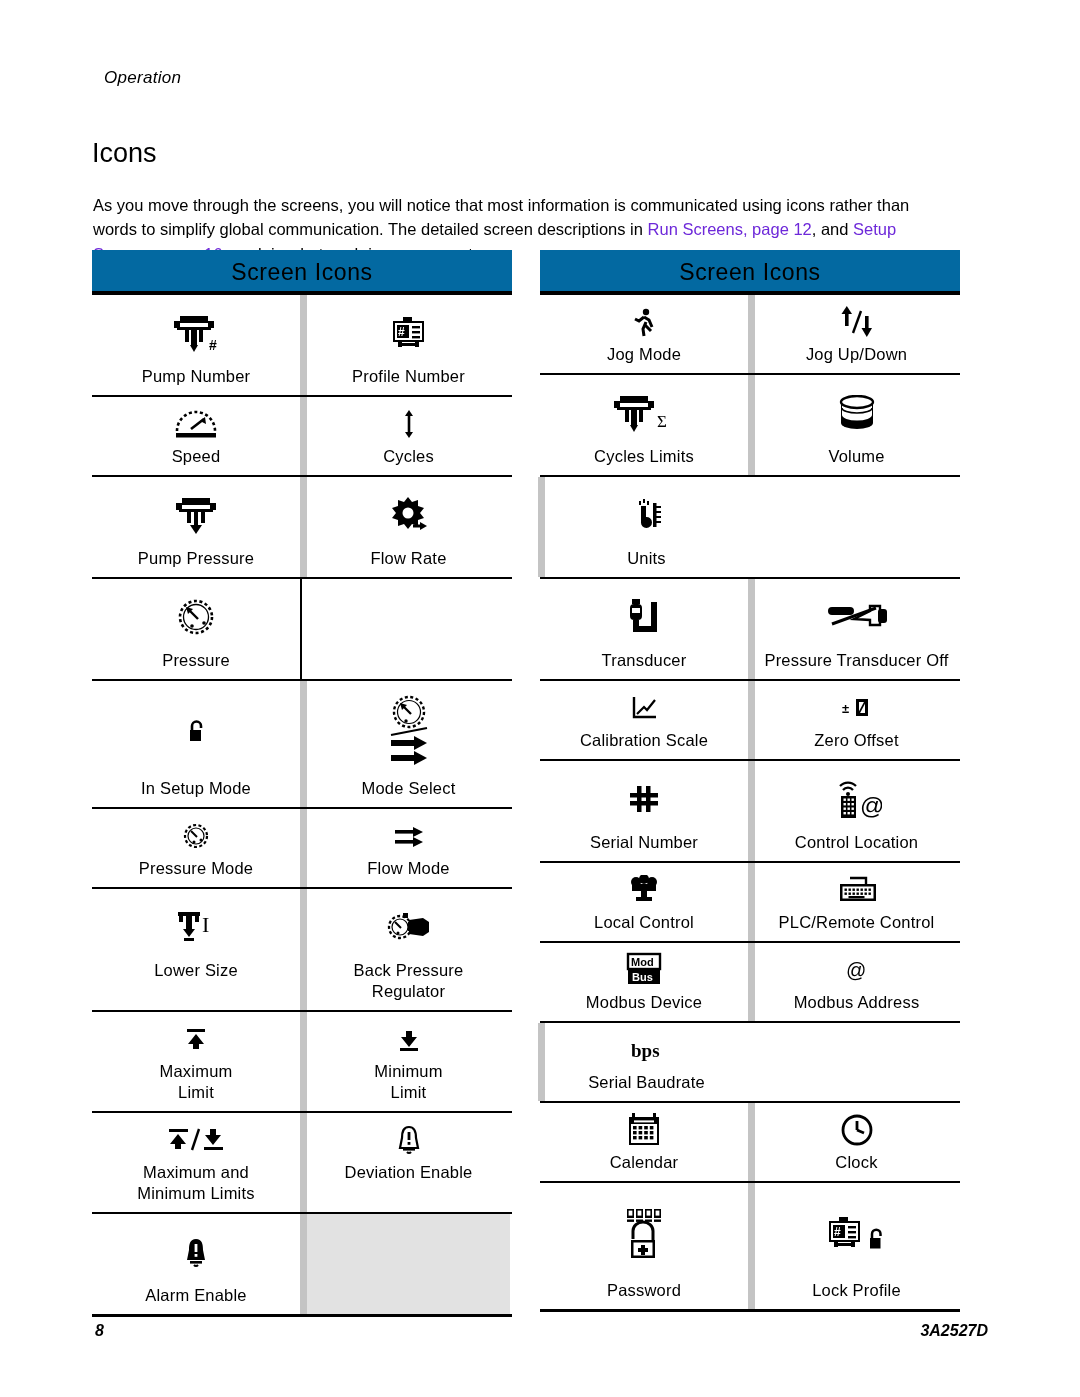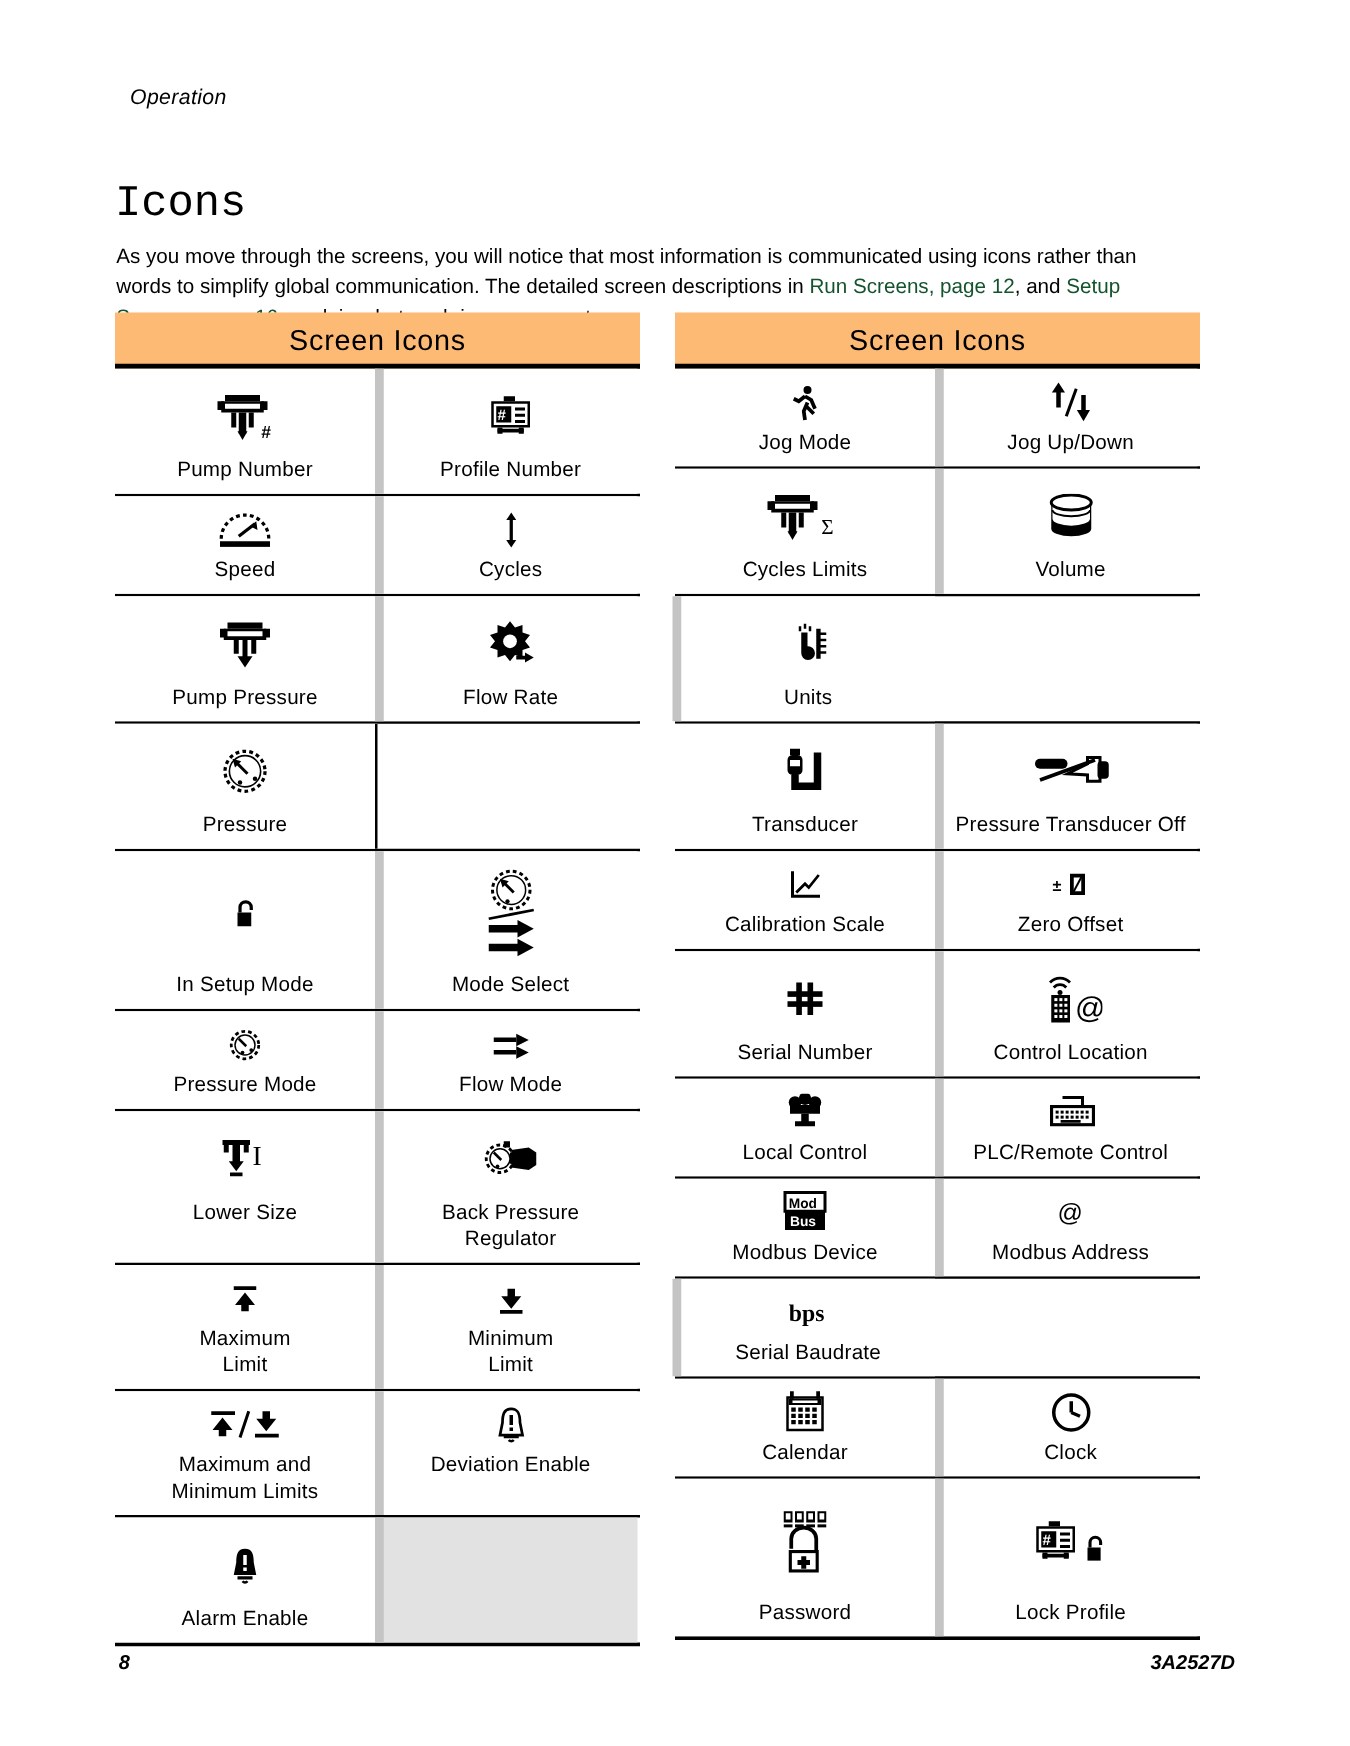--- a/index.html
+++ b/index.html
@@ -32,55 +32,54 @@
     font-size: 17px;
     letter-spacing: 0.3px;
     color: #000;
   }
 
   
   .section-title {
     position: absolute;
     left: 92px;
     top: 120px;
-    font-size: 35px;
+    font-size: 27px;
     font-weight: 400;
     letter-spacing: 0px;
-    font-family: Liberation Mono, monospace;
   }
 
   
   .intro {
     position: absolute;
     left: 93px;
     top: 176px;
     width: 860px;
     font-size: 16.5px;
     line-height: 24.5px;
     color: #000;
   }
-  .xref { color: #14532d; }
+  .xref { color: #6d28d9; }
 
   
   .tables {
     position: absolute;
     left: 0;
     top: 250px;
     width: 1080px;
   }
 
   .icon-table {
     position: absolute;
     top: 0;
   }
   .icon-table.left  { left: 92px;  width: 420px; }
   .icon-table.right { left: 540px; width: 420px; }
 
   .tbl-header {
-    background: #fdba74;
+    background: #0369a1;
     height: 45px;
     line-height: 45px;
     text-align: center;
     font-size: 23px;
     letter-spacing: 0.6px;
     border-bottom: 4px solid #000;
     box-sizing: border-box;
   }
 
   .tbl-body {

